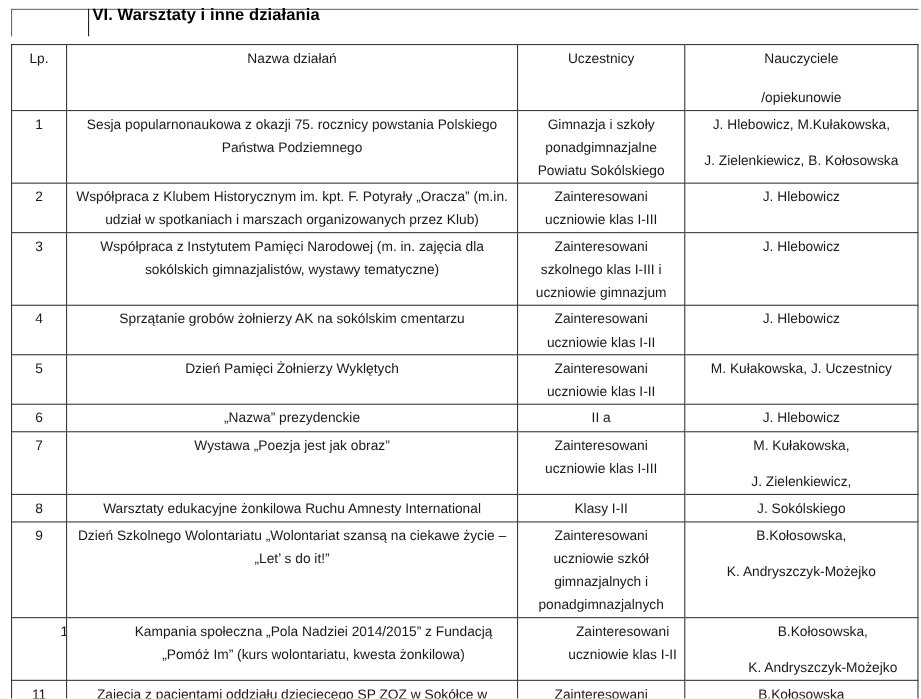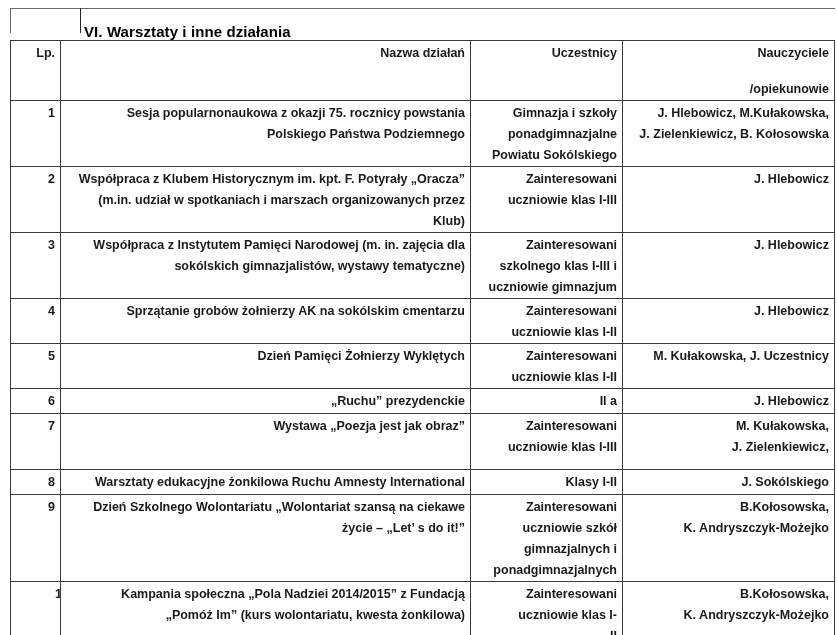--- a/index.html
+++ b/index.html
@@ -18,37 +18,37 @@
     position: absolute; left: 10px; right: 2px; top: 8px;
     border-top: 1px solid #6b6b6b;
   }
   .tick {
     position: absolute; top: 8px; width: 1px; height: 25px;
     background: #6b6b6b;
   }
   .tick-left { left: 10px; }
   .tick-mid  { left: 80px; background: #222; }
   .doc-title {
-    position: absolute; left: 84px; top: 23px;
+    position: absolute; left: 84px; top: 5px;
     font-size: 15px; font-weight: bold; color: #000;
     letter-spacing: 0.1px;
   }
 
   
   table.activities {
     margin-left: 10px;
     width: 824px;
     border-collapse: collapse;
     table-layout: fixed;
   }
   table.activities td, table.activities th {
     border: 1px solid #3a3a3a;
     vertical-align: top;
-    text-align: right;
-    font-weight: bold;
+    text-align: center;
+    font-weight: normal;
     font-size: 12.5px;
     line-height: 21px;
     padding: 2px 5px 0 5px;
     overflow: hidden;
   }
   col.c-lp   { width: 50px; }
   col.c-name { width: 410px; }
   col.c-part { width: 152px; }
   col.c-teach{ width: 212px; }
 
@@ -62,21 +62,21 @@
   tbody tr:nth-child(4)  td { height: 44px; }
   tbody tr:nth-child(5)  td { height: 43px; }
   tbody tr:nth-child(6)  td { height: 25px; }
   tbody tr:nth-child(7)  td { height: 56px; }
   tbody tr:nth-child(8)  td { height: 25px; }
   tbody tr:nth-child(9)  td { height: 59px; }
   tbody tr:nth-child(10) td { height: 56px; padding-left: 44px; }
   tbody tr:nth-child(11) td { height: 43px; }
   tbody tr:nth-child(12) td { height: 25px; }
 
-  .teachers .teacher-line + .teacher-line { margin-top: 0; }
+  .teachers .teacher-line + .teacher-line { margin-top: 12px; }
   .teachers.spaced .teacher-line + .teacher-line { }
 </style>
 </head>
 <body>
 
 <div class="page">
 
   <div class="title-band">
     <div class="top-rule"></div>
     <div class="tick tick-left"></div>
@@ -144,21 +144,21 @@
       <td>5</td>
       <td>Dzień Pamięci Żołnierzy Wyklętych</td>
       <td>Zainteresowani uczniowie klas I-II</td>
       <td class="teachers">
             <div class="teacher-line">M. Kułakowska, J. Uczestnicy</div>
           </td>
     </tr>
 
     <tr>
       <td>6</td>
-      <td>„Ruchu” prezydenckie</td>
+      <td>„Nazwa” prezydenckie</td>
       <td>II a</td>
       <td class="teachers">
             <div class="teacher-line">J. Hlebowicz</div>
           </td>
     </tr>
 
     <tr>
       <td>7</td>
       <td>Wystawa „Poezja jest jak obraz”</td>
       <td>Zainteresowani uczniowie klas I-III</td>

